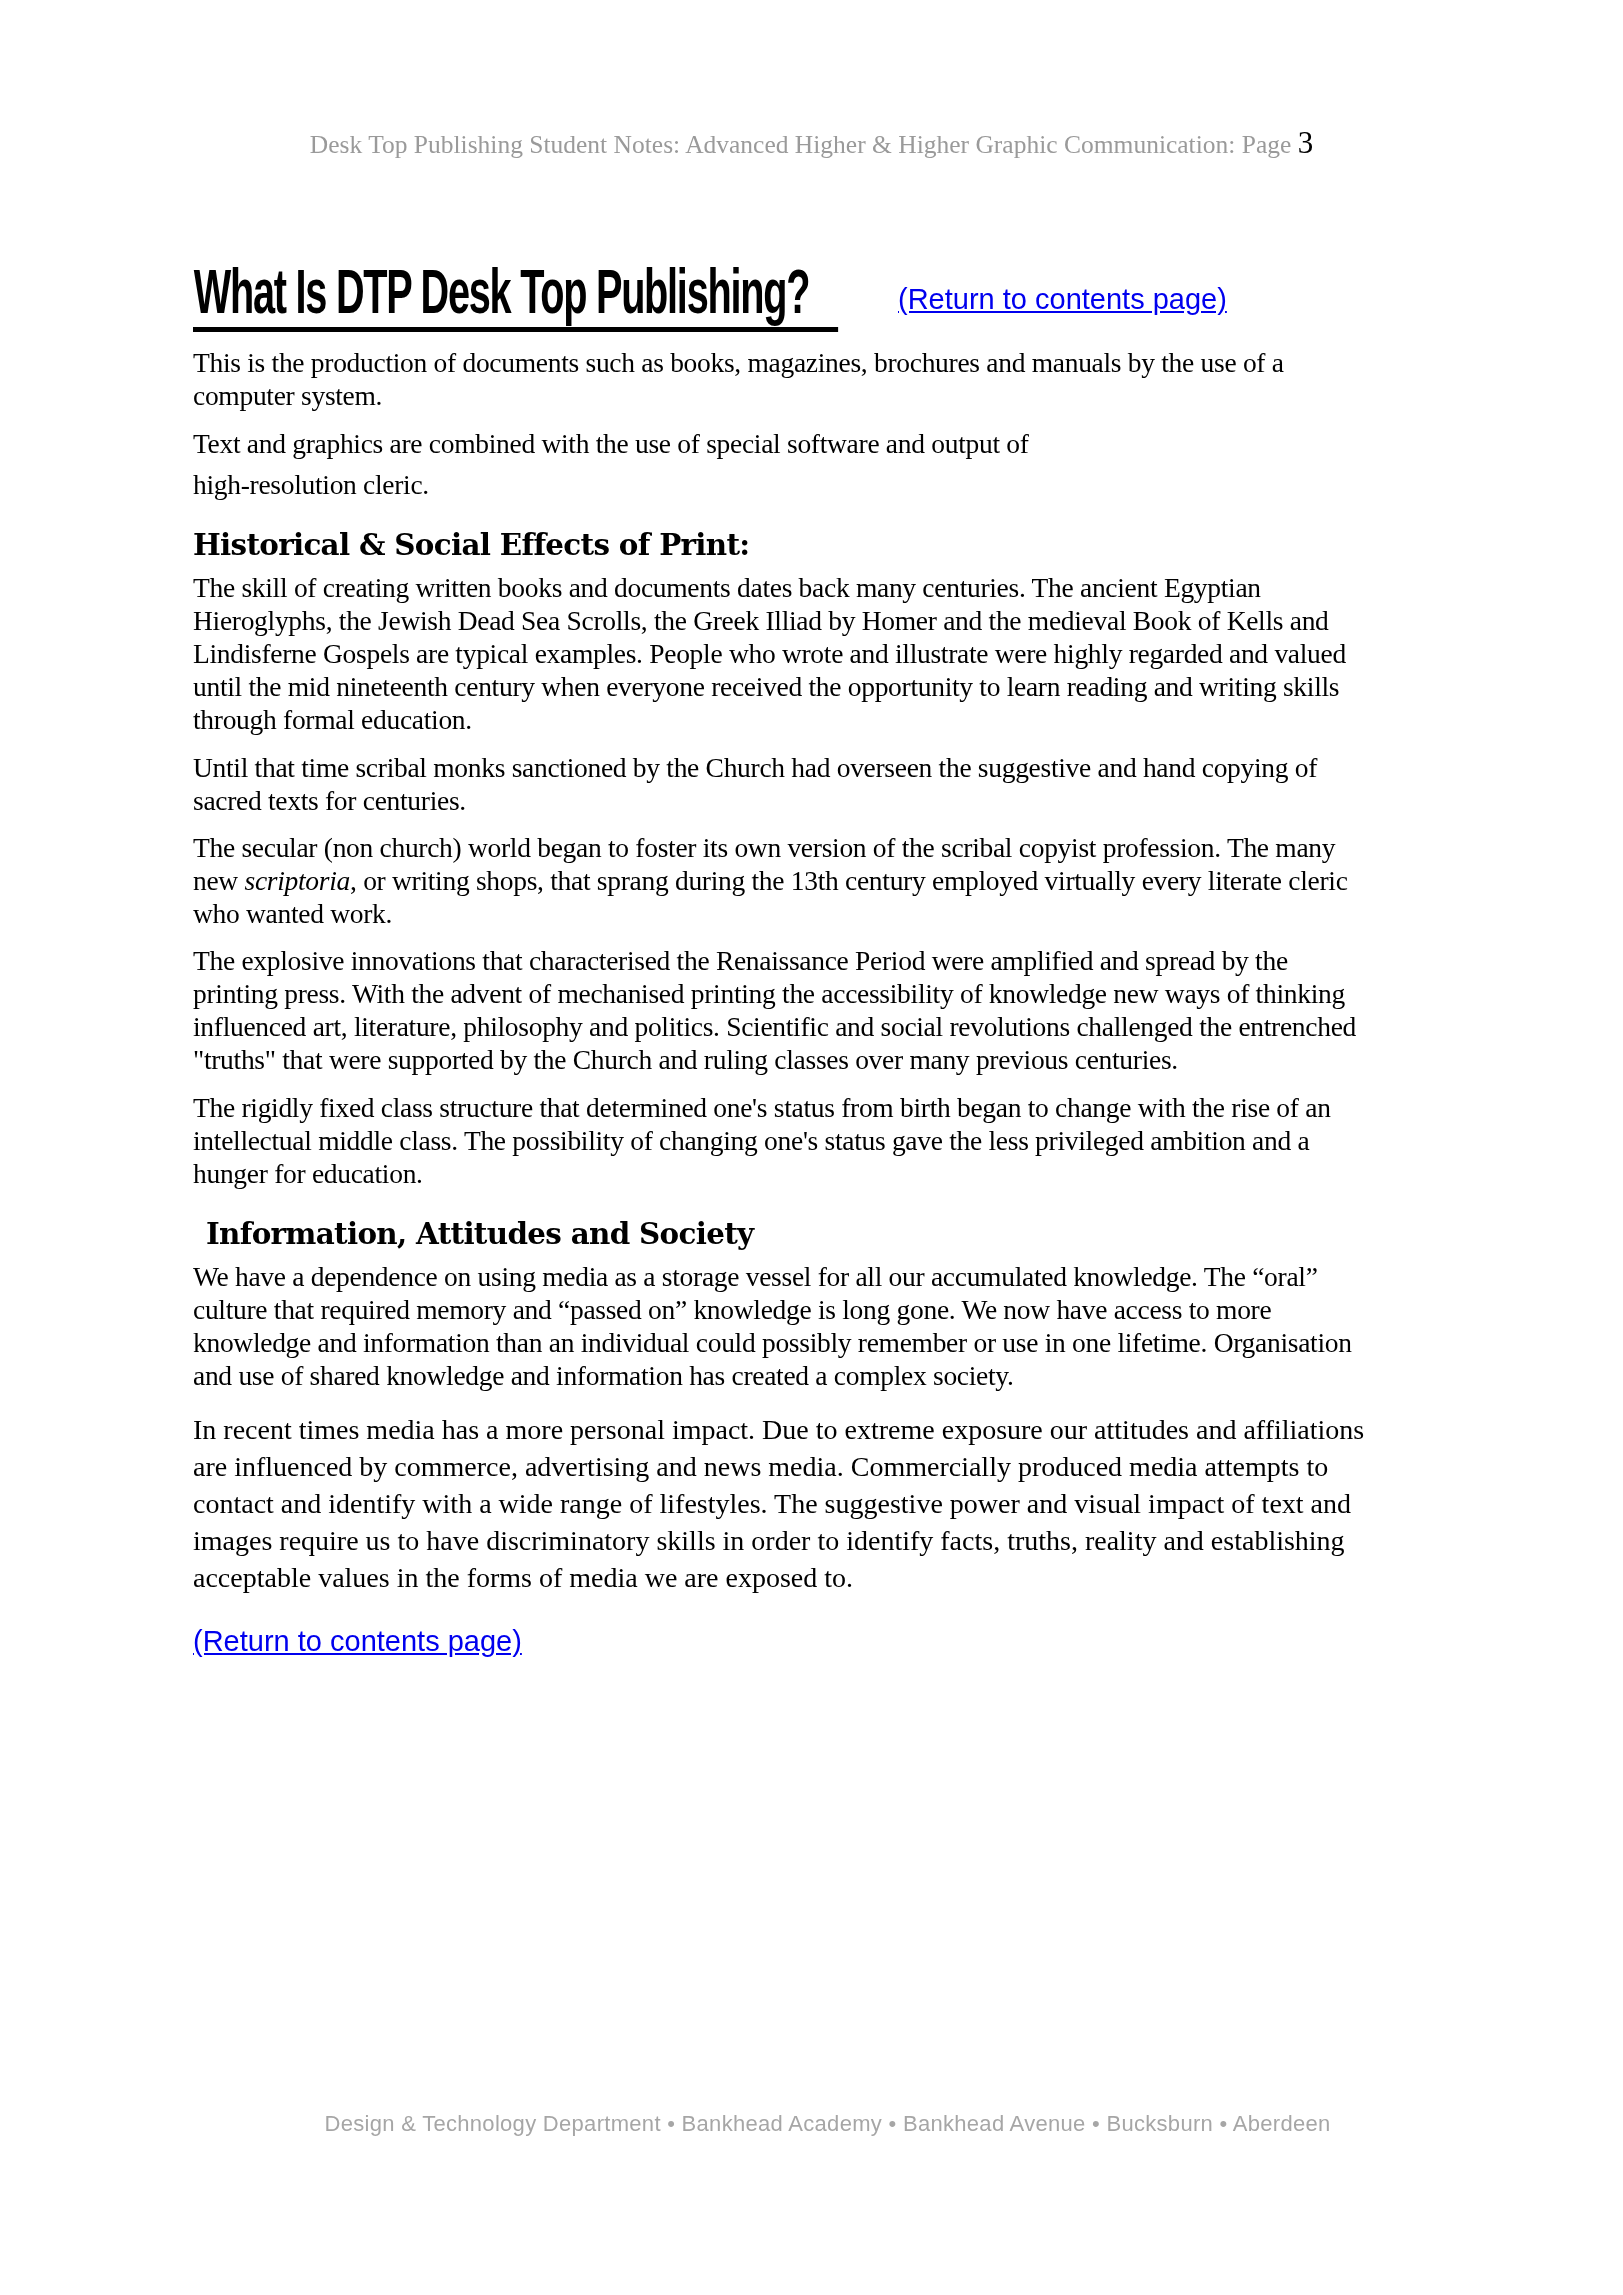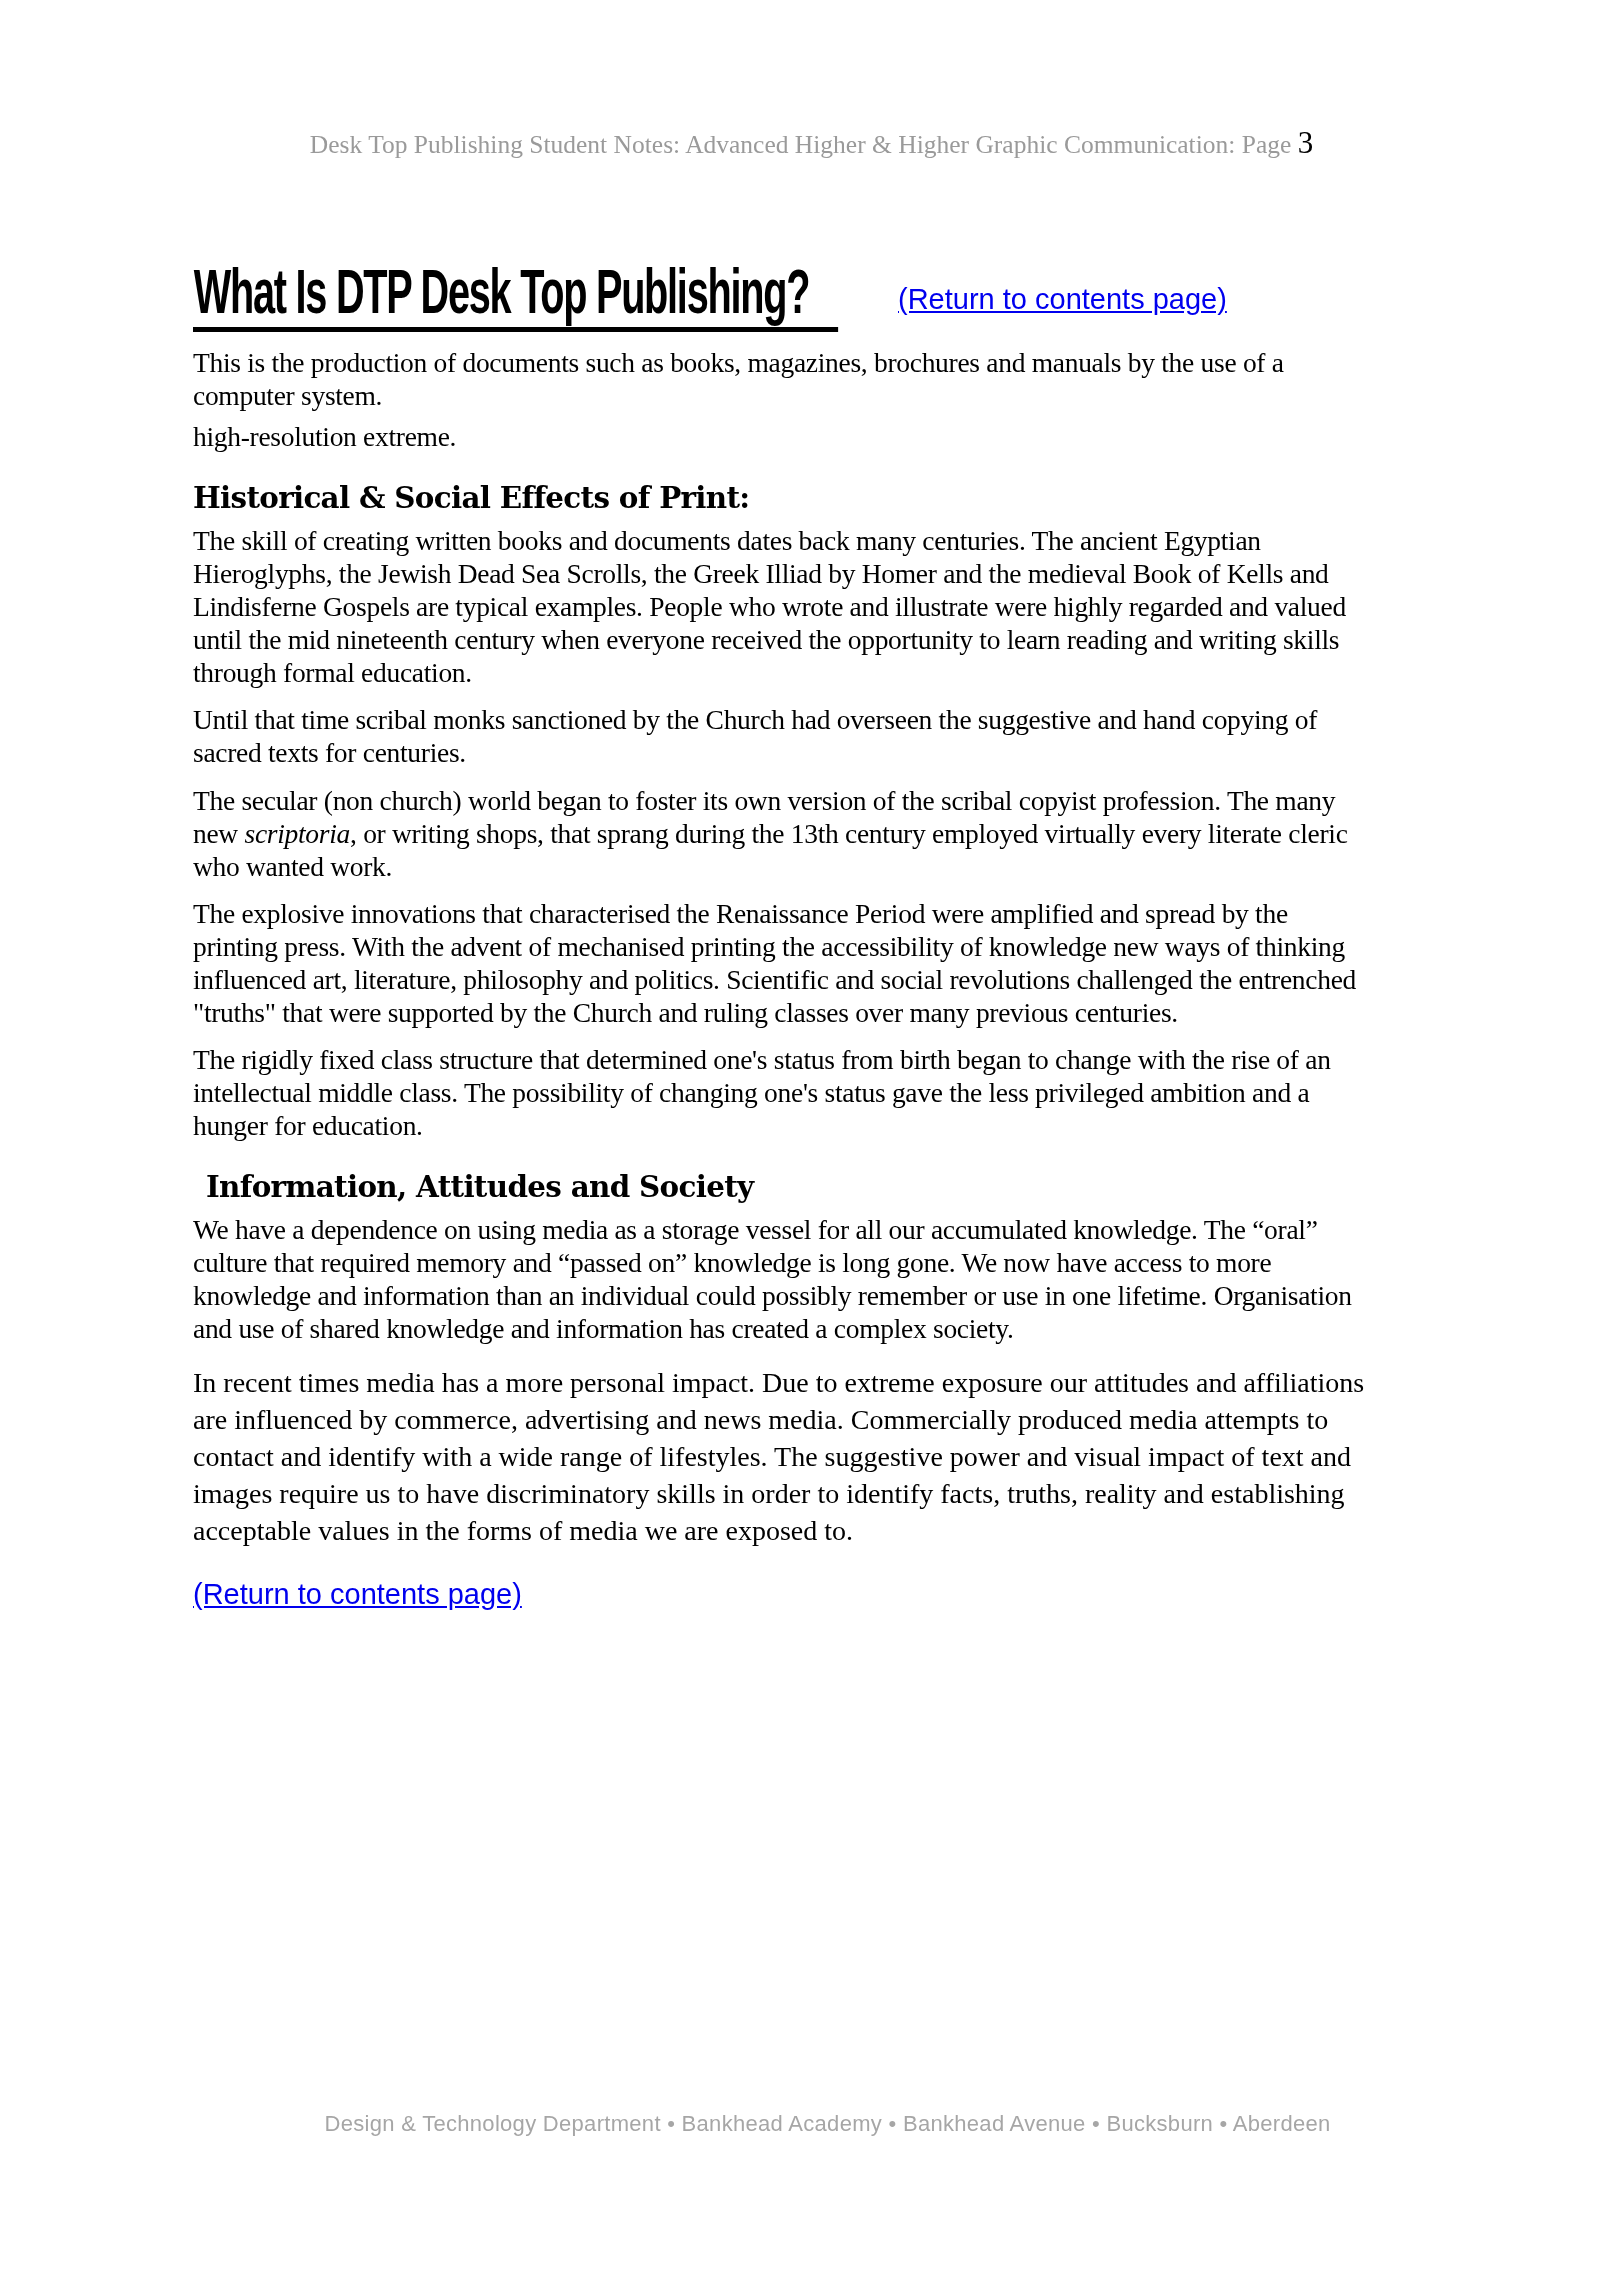--- a/index.html
+++ b/index.html
@@ -127,21 +127,22 @@
   </div>
 
   <div class="content">
 
     <div class="title-row">
       <h1 class="doc-title">What Is DTP Desk Top Publishing?</h1>
       <a href="#" class="link title-link">(Return to contents page)</a>
     </div>
 
     <p class="body">This is the production of documents such as books, magazines, brochures and manuals by the use of a computer system.</p>
-    <p class="body tight">high-resolution extreme.</p>
+    <p class="body">Text and graphics are combined with the use of special software and output of</p>
+    <p class="body tight">high-resolution cleric.</p>
 
     <h2 class="sec">Historical &amp; Social Effects of Print:</h2>
     <p class="body">The skill of creating written books and documents dates back many centuries. The ancient Egyptian Hieroglyphs, the Jewish Dead Sea Scrolls, the Greek Illiad by Homer and the medieval Book of Kells and Lindisferne Gospels are typical examples. People who wrote and illustrate were highly regarded and valued until the mid nineteenth century when everyone received the opportunity to learn reading and writing skills through formal education.</p>
     <p class="body">Until that time scribal monks sanctioned by the Church had overseen the suggestive and hand copying of sacred texts for centuries.</p>
     <p class="body"><span>The secular (non church) world began to foster its own version of the scribal copyist profession. The many new </span><span class="it">scriptoria</span><span>, or writing shops, that sprang during the 13th century employed virtually every literate cleric who wanted work.</span></p>
     <p class="body">The explosive innovations that characterised the Renaissance Period were amplified and spread by the printing press. With the advent of mechanised printing the accessibility of knowledge new ways of thinking influenced art, literature, philosophy and politics. Scientific and social revolutions challenged the entrenched "truths" that were supported by the Church and ruling classes over many previous centuries.</p>
     <p class="body">The rigidly fixed class structure that determined one's status from birth began to change with the rise of an intellectual middle class. The possibility of changing one's status gave the less privileged ambition and a hunger for education.</p>
 
     <h2 class="sec indent">Information, Attitudes and Society</h2>
     <p class="body">We have a dependence on using media as a storage vessel for all our accumulated knowledge. The “oral” culture that required memory and “passed on” knowledge is long gone. We now have access to more knowledge and information than an individual could possibly remember or use in one lifetime. Organisation and use of shared knowledge and information has created a complex society.</p>

